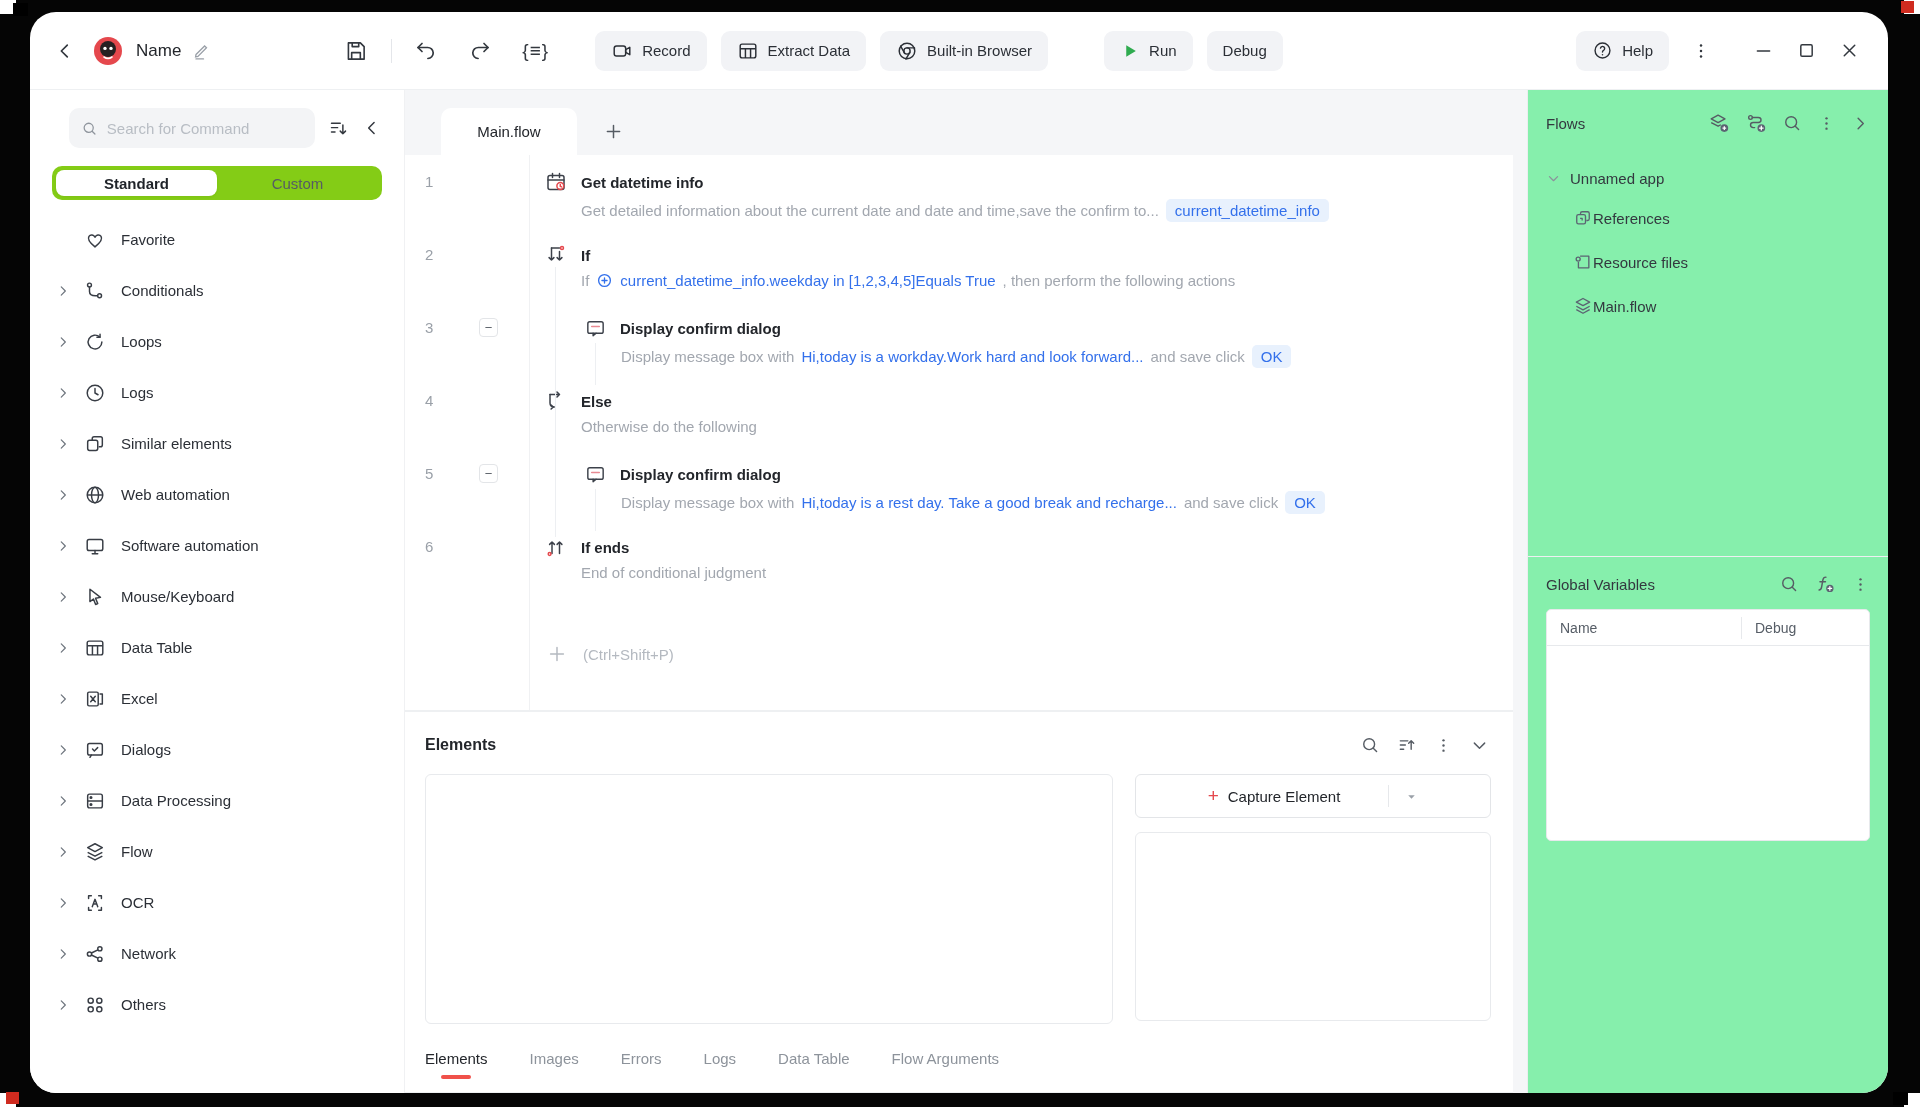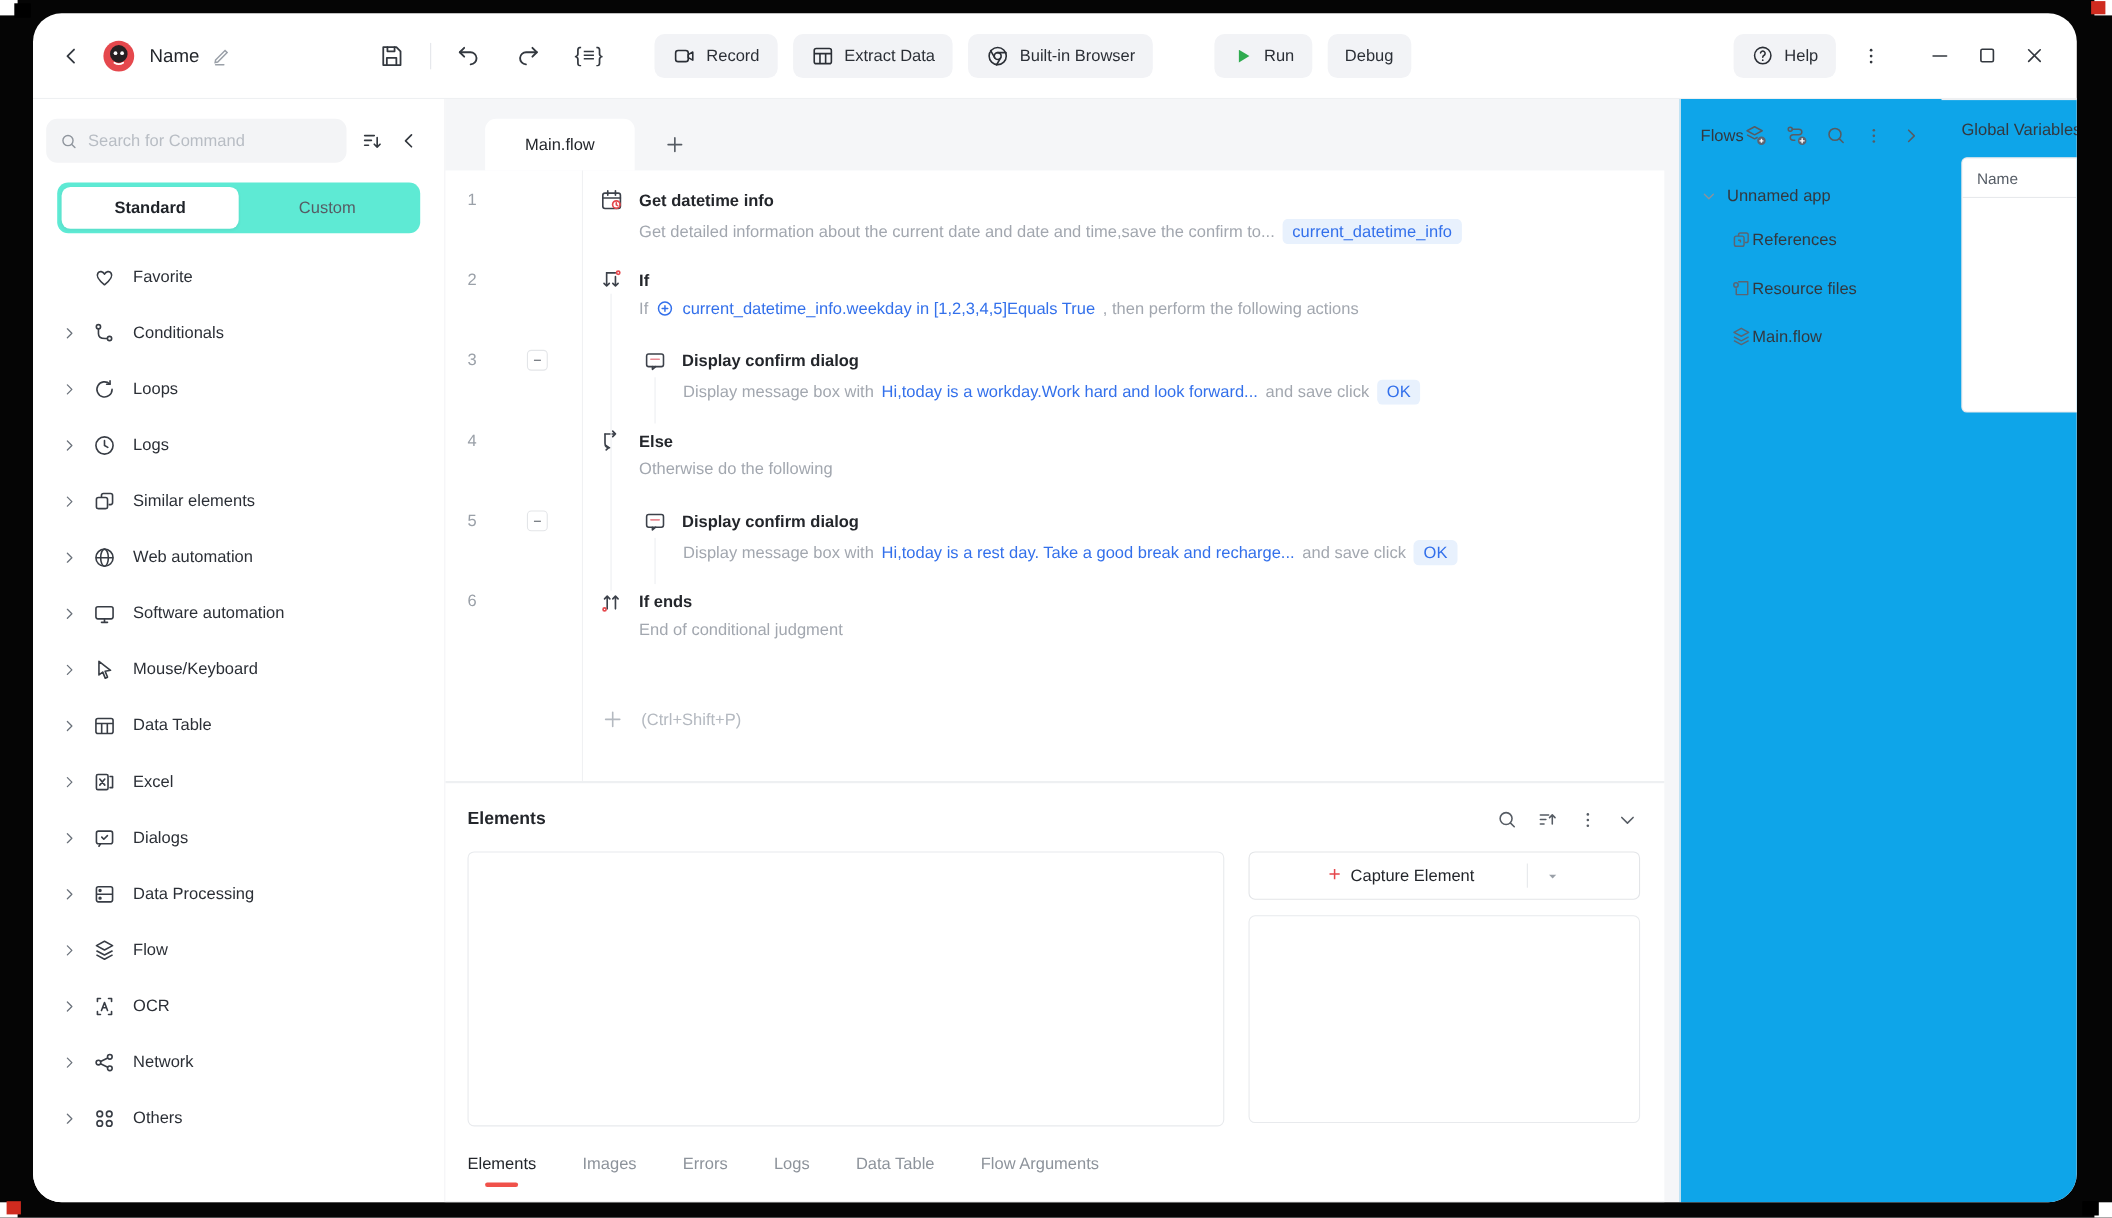--- a/index.html
+++ b/index.html
@@ -25,26 +25,26 @@
   .gbtn { height:40px; display:flex; align-items:center; gap:9px; padding:0 16px;
     background:#f2f3f6; border-radius:9px; font-size:15px; color:#2b2f36; }
   .vdiv { width:1px; height:24px; background:#e4e6ea; }
   .winctl { color:#33383f; }
 
   
   .content { flex:1; display:flex; min-height:0; }
 
   
   .sidebar { width:375px; flex:none; background:#fff; border-right:1px solid #f0f1f3; display:flex; flex-direction:column; }
-  .searchrow { display:flex; align-items:center; padding:18px 22px 0 12px; gap:13px; }
+  .searchrow { display:flex; align-items:center; padding:18px 22px 0 39px; gap:13px; }
   .searchbox { flex:1; height:40px; background:#f3f4f6; border-radius:10px; display:flex; align-items:center; padding:0 12px; gap:9px; color:#9aa0a8; }
   .searchbox input { border:none; background:transparent; outline:none; font-size:15px; width:100%;
     font-family:"Liberation Sans", sans-serif; color:#3a3f46; }
   .searchbox input::placeholder { color:#b8bdc4; }
-  .seg { margin:18px 22px 0 22px; height:46px; background:#5eead4; border-radius:10px; padding:4px; display:flex; }
+  .seg { margin:18px 22px 0 22px; height:34px; background:#84cc16; border-radius:10px; padding:4px; display:flex; }
   .seg .opt { flex:1; display:flex; align-items:center; justify-content:center; font-size:15px; color:#565c64; border-radius:8px; }
   .seg .opt.active { background:#fff; color:#1f2329; font-weight:700; box-shadow:0 1px 3px rgba(0,0,0,.06); }
   .cmdlist { margin-top:14px; overflow:hidden; }
   .cmd { height:51px; display:flex; align-items:center; padding-left:26px; color:#2b2f36; font-size:15px; }
   .cmd .chev { width:14px; margin-right:14px; color:#6b727b; flex:none; }
   .cmd .cicon { width:22px; margin-right:15px; color:#383d45; flex:none; }
 
   
   .main { flex:1; min-width:0; background:#f5f6f8; display:flex; flex-direction:column; }
   .tabstrip { height:65px; flex:none; display:flex; align-items:flex-end; padding-left:36px; }
@@ -81,21 +81,21 @@
   .capbtn { height:44px; border:1px solid #e3e5e8; border-radius:6px; background:#fff; display:flex; align-items:center; justify-content:center; font-size:15px; color:#23262b; }
   .capbtn .plus { color:#e5484d; font-size:19px; margin-right:9px; font-weight:400; }
   .capbtn .cdiv { width:1px; height:22px; background:#e6e8eb; margin:0 16px 0 48px; }
   .elbox2 { margin-top:14px; height:189px; border:1px solid #e8eaed; border-radius:6px; }
   .eltabs { height:56px; flex:none; display:flex; align-items:center; gap:42px; padding:0 0 10px 20px; margin:0 0 0 0; border-bottom:1px solid #eef0f2; }
   .eltab { font-size:15px; color:#8d939b; position:relative; padding:10px 0 12px 0; }
   .eltab.active { color:#23262b; }
   .eltab.active::after { content:""; position:absolute; left:50%; transform:translateX(-50%); bottom:0; width:30px; height:4px; border-radius:2px; background:#f0514a; }
 
   
-  .rightpanel { width:361px; flex:none; background:#0ea5e9; border-left:1px solid #eceef0; display:flex; flex-direction:row; }
+  .rightpanel { width:361px; flex:none; background:#86efac; border-left:1px solid #eceef0; display:flex; flex-direction:column; }
   .flows { height:466px; flex:none; padding:22px 18px 0 18px; }
   .phead { display:flex; align-items:center; }
   .phead .t { font-size:15px; color:#33383f; }
   .phead .picons { margin-left:auto; display:flex; align-items:center; gap:15px; color:#565c64; }
   .tree { margin-top:26px; }
   .troot { display:flex; align-items:center; gap:9px; color:#33383f; font-size:15px; height:36px; }
   .tchild { display:flex; align-items:center; color:#33383f; font-size:15px; height:44px; padding-left:27px; }
   .tchild .cicon { color:#5b6472; }
   .gv { flex:1; border-top:1px solid #eef0f2; padding:16px 18px 0 18px; }
   .gvtable { margin-top:14px; height:232px; border:1px solid #e7e9ec; border-radius:5px; background:#fff; overflow:hidden; }

